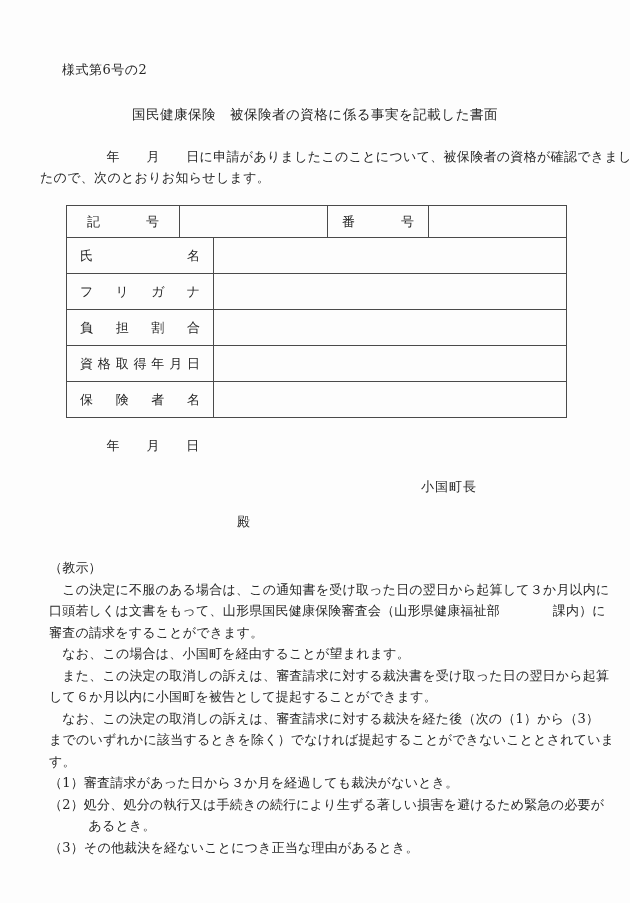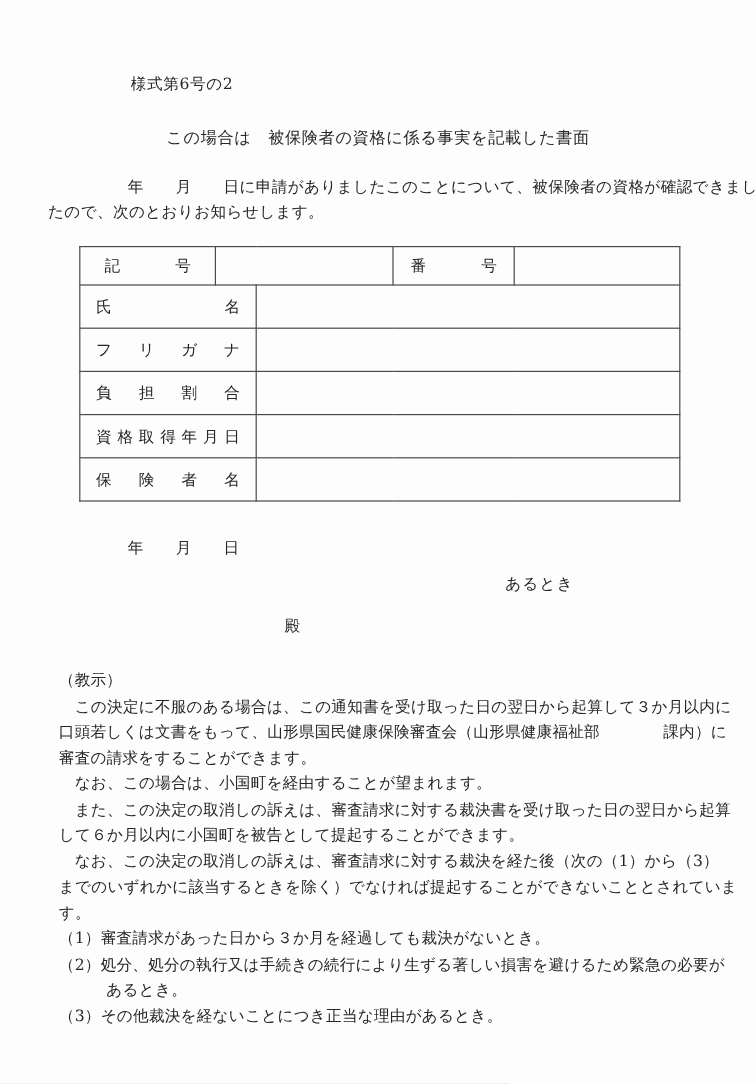--- a/index.html
+++ b/index.html
@@ -7,45 +7,45 @@
     position:relative;
     width:630px;height:903px;
     background:#fdfdfd;
     color:#262626;
     font-family:"DejaVu Serif","Liberation Serif",serif;
     font-size:13px;
     overflow:hidden;
     margin:0 auto;
   }
   .abs{position:absolute;}
-  .form-number{left:62px;top:61px;letter-spacing:0.5px;margin-left:47px;}
+  .form-number{left:62px;top:61px;letter-spacing:0.5px;}
   .doc-title{left:0;top:106px;width:630px;text-align:center;letter-spacing:0.5px;font-size:13.5px;}
   .intro{left:40px;top:146px;white-space:pre;line-height:21px;letter-spacing:0.3px;}
   .info-table{left:66px;top:205px;border-collapse:collapse;table-layout:fixed;width:500px;}
   .info-table td{border:1px solid #4a4a4a;padding:0;vertical-align:middle;}
   .info-table tr.r1 td{height:31px;}
   .info-table tr.rn td{height:35px;}
   .just{display:flex;justify-content:space-between;align-items:center;letter-spacing:0;}
   .pad-wide{padding:0 20px;}
   .pad-std{padding:0 13px;}
   .pad-num{padding:0 14px;}
   .value-cell{background:#fdfdfd;}
-  .date-line{left:40px;top:448px;white-space:pre;letter-spacing:0.3px;}
+  .date-line{left:40px;top:437px;white-space:pre;letter-spacing:0.3px;}
   .mayor{left:421px;top:478px;letter-spacing:1px;}
   .dono{left:237px;top:513px;}
   .notice{left:37px;top:557px;white-space:pre;line-height:21.5px;letter-spacing:0.2px;margin-left:12px;}
 </style>
 </head>
 <body>
 
 <div class="page">
 
   <div class="abs form-number">様式第6号の2</div>
 
-  <div class="abs doc-title">この場合は　被保険者の資格に係る事実を記載した書面</div>
+  <div class="abs doc-title">国民健康保険　被保険者の資格に係る事実を記載した書面</div>
 
   <div class="abs intro">　　　　　年　　月　　日に申請がありましたこのことについて、被保険者の資格が確認できまし
 たので、次のとおりお知らせします。</div>
 
   <table class="abs info-table">
     <colgroup>
       <col style="width:113px">
         <col style="width:34px">
         <col style="width:114px">
         <col style="width:101px">
@@ -122,21 +122,21 @@
               <span>名</span>
             </div>
           </td>
       <td colspan="3" class="value-cell"></td>
     </tr>
   </tbody>
     </table>
 
   <div class="abs date-line">　　　　　年　　月　　日</div>
 
-  <div class="abs mayor">あるとき</div>
+  <div class="abs mayor">小国町長</div>
 
   <div class="abs dono">殿</div>
 
   <div class="abs notice">（教示）
 　この決定に不服のある場合は、この通知書を受け取った日の翌日から起算して３か月以内に
 口頭若しくは文書をもって、山形県国民健康保険審査会（山形県健康福祉部　　　　課内）に
 審査の請求をすることができます。
 　なお、この場合は、小国町を経由することが望まれます。
 　また、この決定の取消しの訴えは、審査請求に対する裁決書を受け取った日の翌日から起算
 して６か月以内に小国町を被告として提起することができます。

